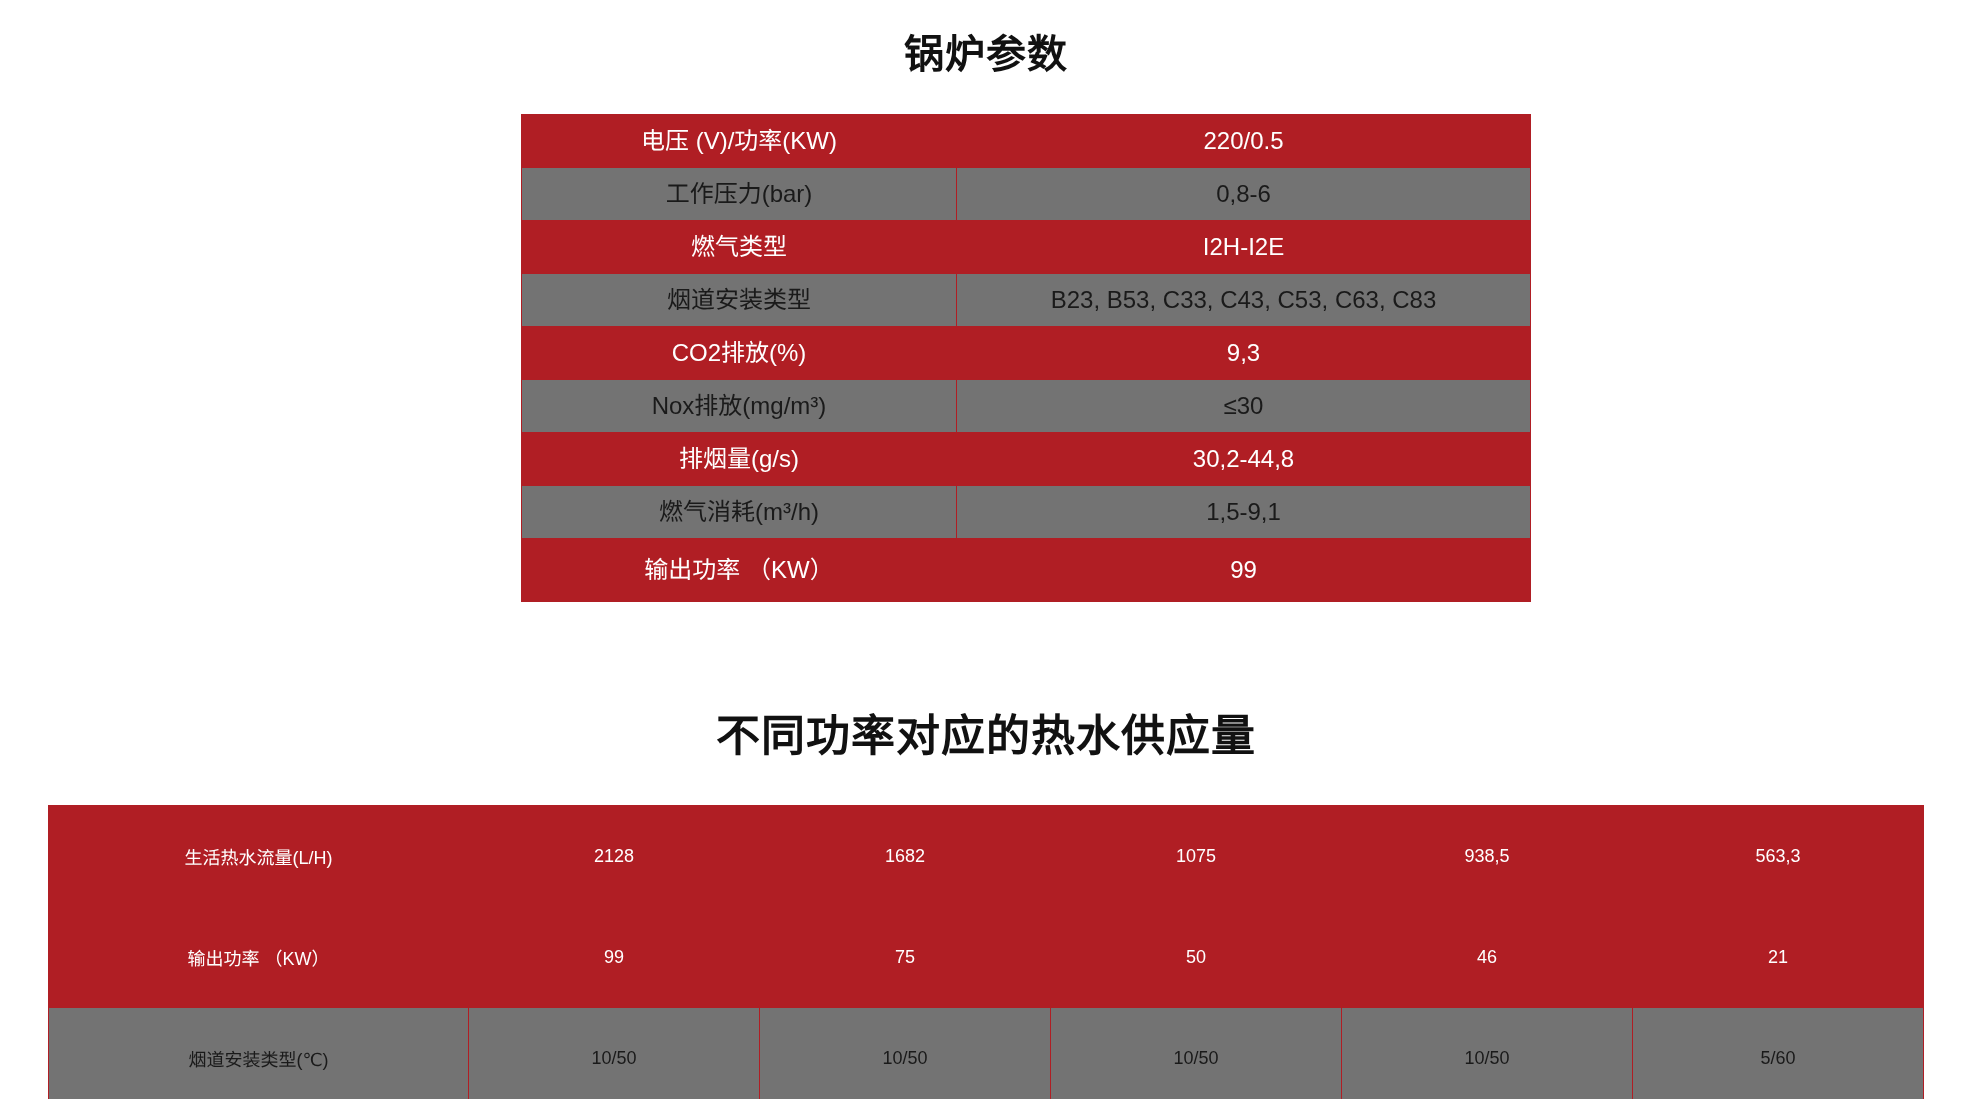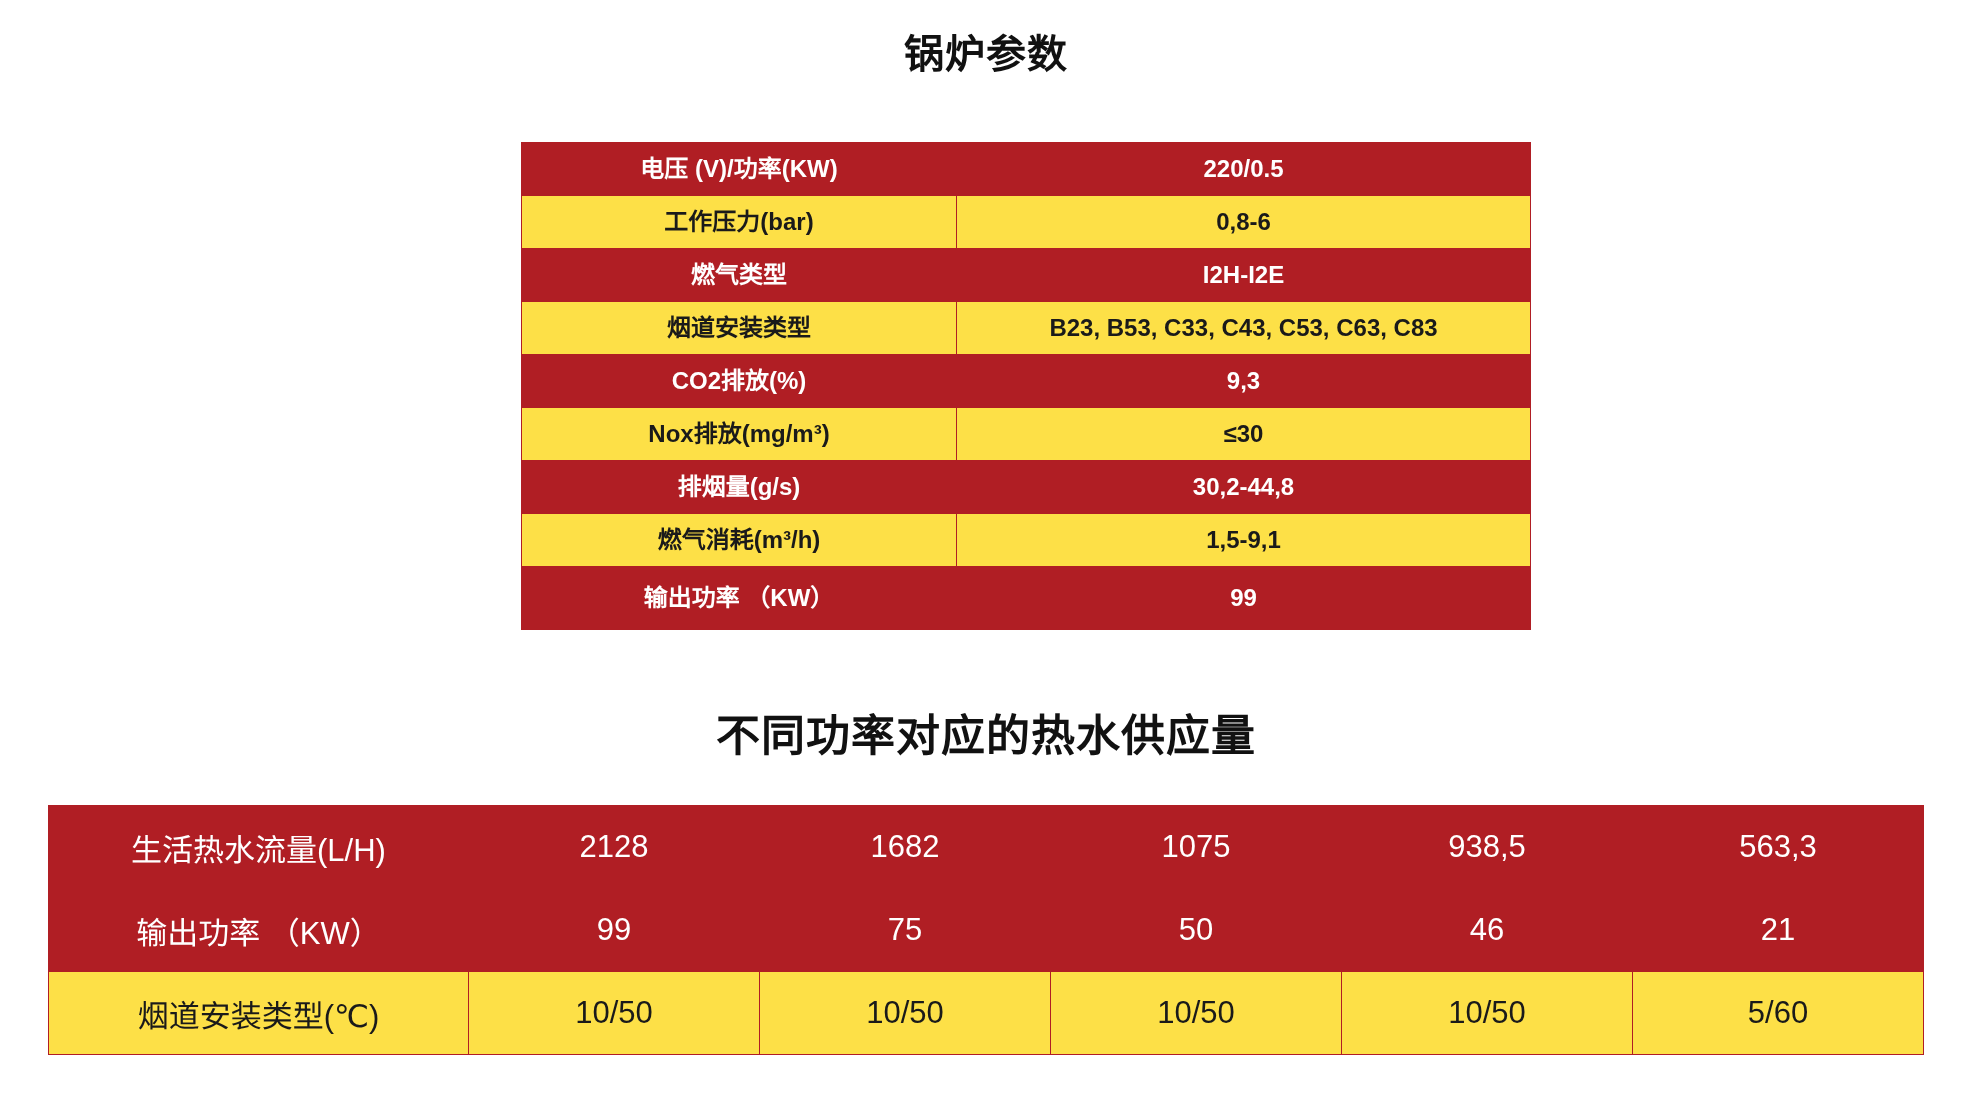--- a/index.html
+++ b/index.html
@@ -41,66 +41,65 @@
     text-align: center;
     font-size: 44px;
     font-weight: bold;
     letter-spacing: 1px;
     color: #111111;
   }
 
   
   .table-boiler {
     position: absolute;
-    top: 142px;
+    top: 114px;
     left: 521px;
     width: 1009px;
     border-collapse: collapse;
     table-layout: fixed;
-    font-weight: bold;
   }
   .table-boiler td {
     height: 52px;
     font-size: 24px;
     text-align: center;
     vertical-align: middle;
     border: 1px solid #a01c22;
     padding: 0 8px;
     line-height: 1.25;
   }
   .table-boiler col.c1 { width: 435px; }
   .table-boiler col.c2 { width: 574px; }
   .row-red td {
     background: #b01e24;
     color: #ffffff;
     border-color: #b01e24;
   }
   .row-white td {
-    background: #fde047;
+    background: #737373;
     color: #1a1a1a;
     border-color: #b01e24;
   }
   .table-boiler tr.row-tall td { height: 62px; }
 
   
   .table-hotwater {
     position: absolute;
     top: 805px;
     left: 48px;
     width: 1876px;
     border-collapse: collapse;
     table-layout: fixed;
   }
   .table-hotwater td {
     height: 68px;
-    font-size: 31px;
+    font-size: 18px;
     text-align: center;
     vertical-align: middle;
     border: 1px solid #b01e24;
-    padding: 7px 6px;
+    padding: 16px 6px;
   }
   .table-hotwater col.h1 { width: 420px; }
   .table-hotwater col.hx { width: 291px; }
 </style>
 </head>
 <body>
 
 <div class="page">
 
   <div class="title-1">锅炉参数</div>

